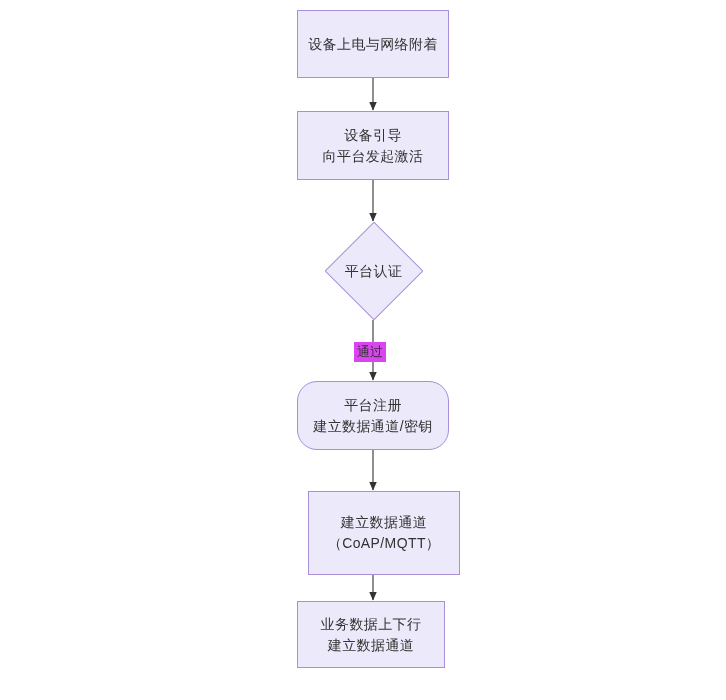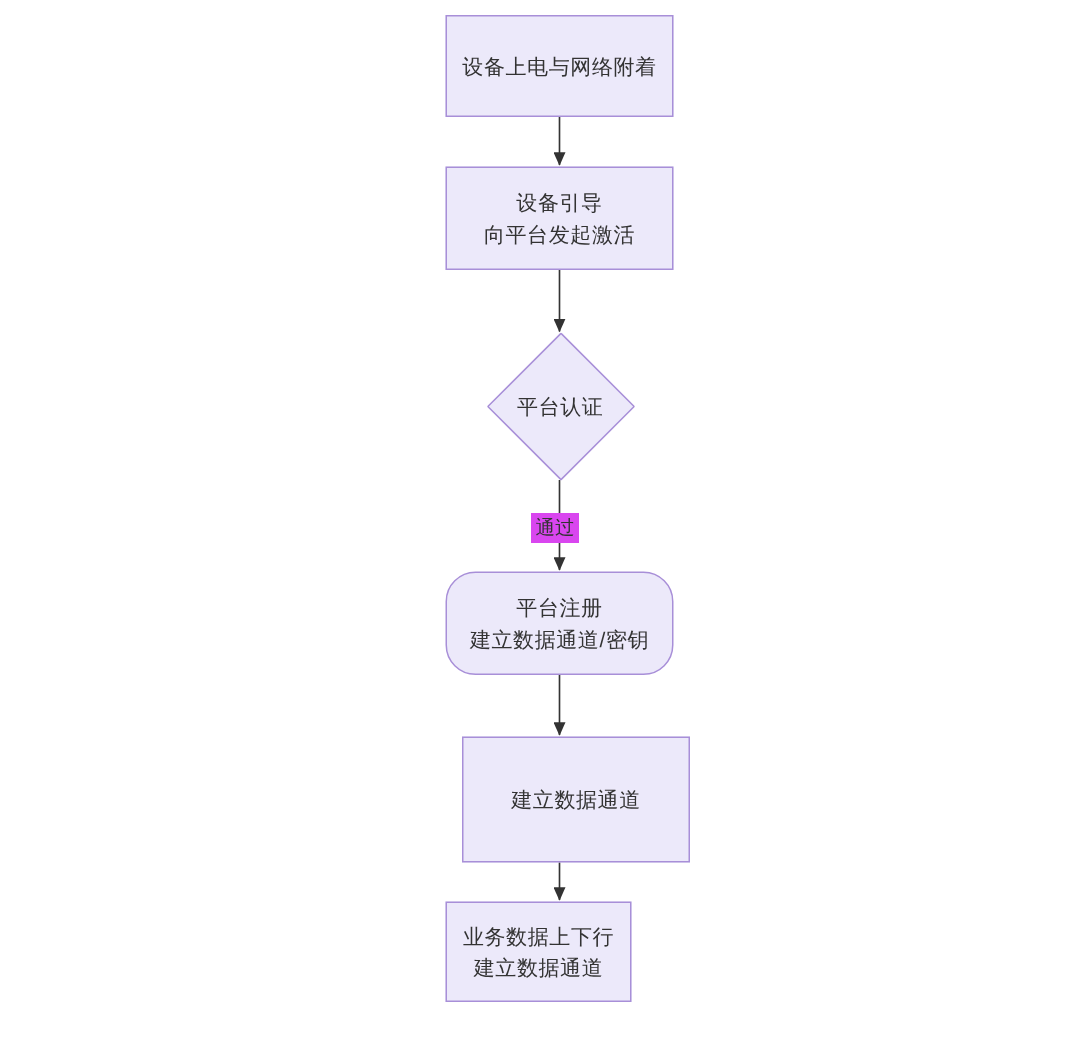--- a/index.html
+++ b/index.html
@@ -110,22 +110,23 @@
     <span class="decision-text">平台认证</span>
   </div>
 
   <div class="node node-process" style="left:297px; top:381px; width:152px; height:69px;border-radius:20px;">
     <span class="line">平台注册</span>
     <span class="line">建立数据通道/密钥</span>
   </div>
 
   <div class="node node-process" style="left:308px; top:491px; width:152px; height:84px;">
     <span class="line">建立数据通道</span>
+    <span class="line">（CoAP/MQTT）</span>
   </div>
 
-  <div class="node node-process" style="left:297px; top:601px; width:124px; height:67px;">
+  <div class="node node-process" style="left:297px; top:601px; width:148px; height:67px;">
     <span class="line">业务数据上下行</span>
     <span class="line">建立数据通道</span>
   </div>
 
   <div class="edge-label" style="left:354px; top:342px;">通过</div>
 
 </div>
 
 </body></html>

